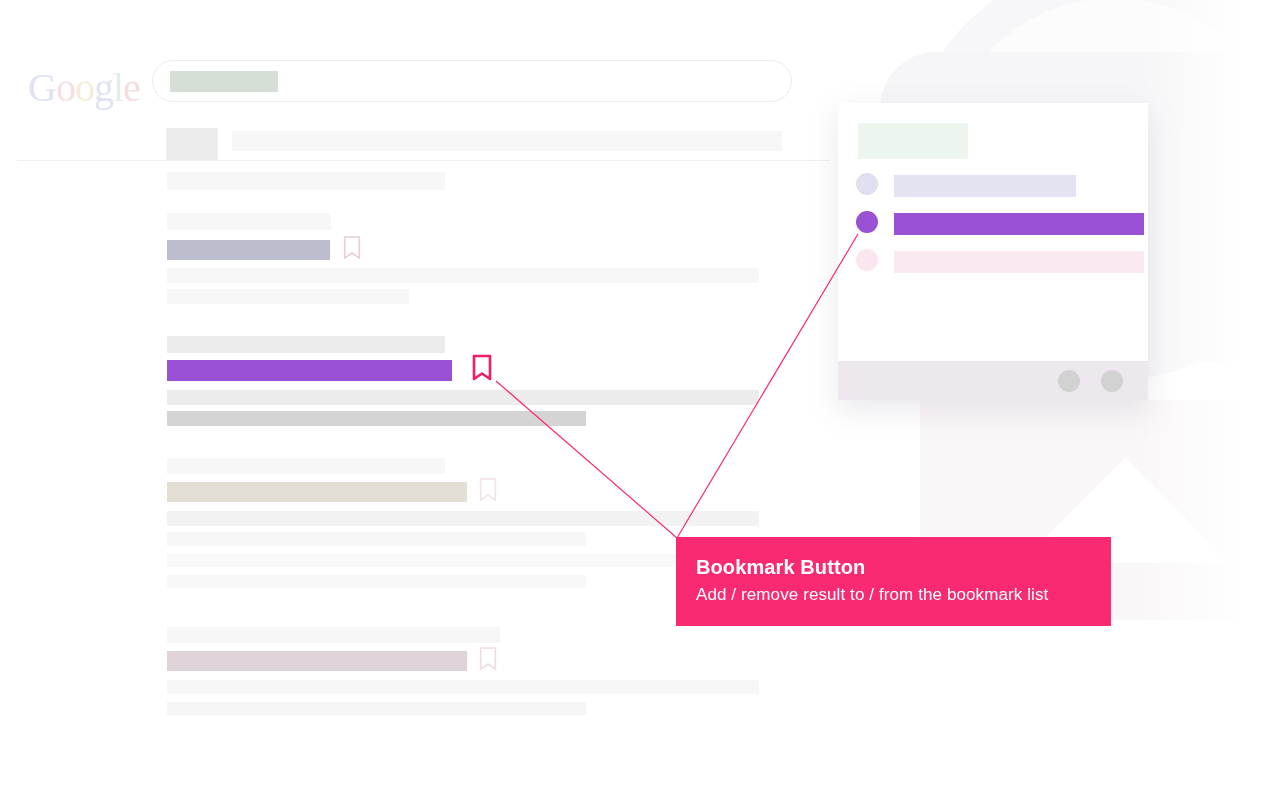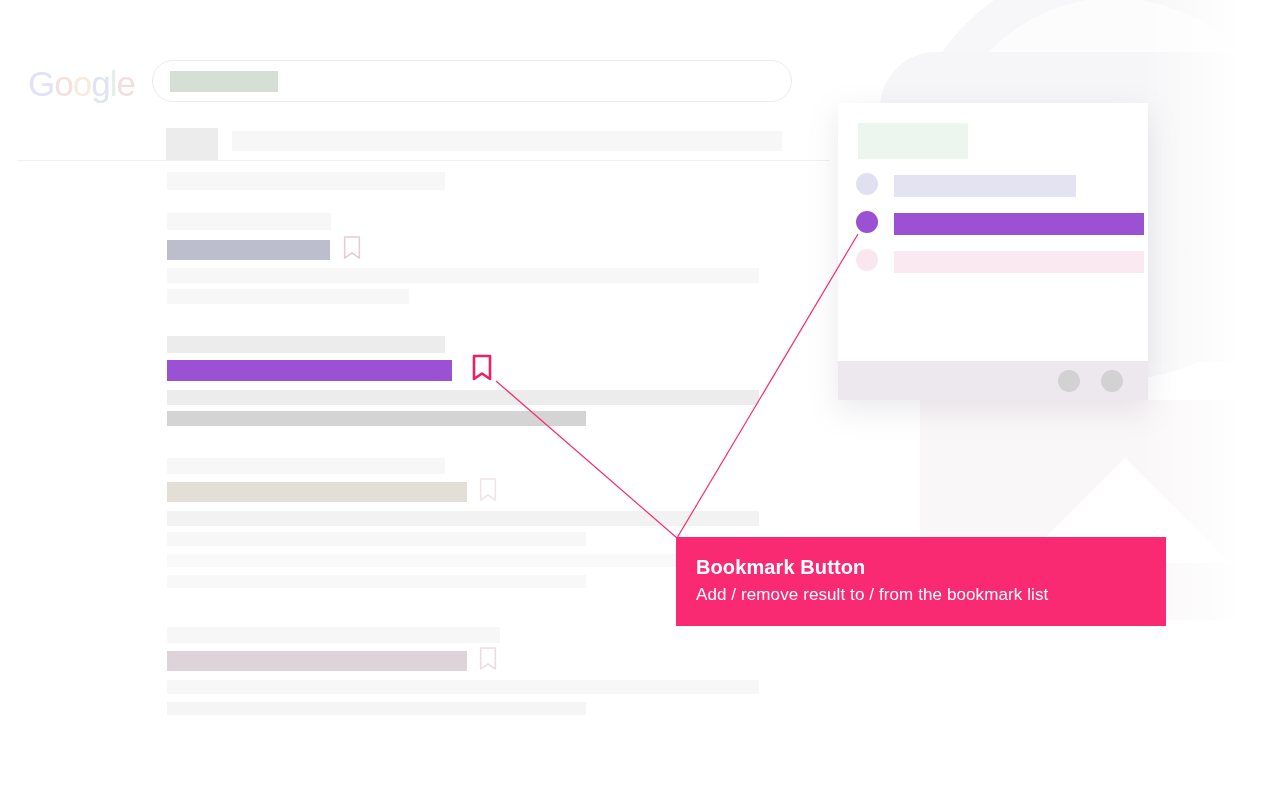--- a/index.html
+++ b/index.html
@@ -41,22 +41,22 @@
     border-bottom: 105px solid #ffffff;
   }
   .bg-fade-right {
     position: absolute; left: 1140px; top: 0; width: 140px; height: 800px;
     background: linear-gradient(to right, rgba(255,255,255,0), #ffffff 72%);
   }
 
   
   .logo {
     position: absolute; left: 28px; top: 64px;
-    font-size: 35px; letter-spacing: -1px;
-    font-family: Liberation Sans, sans-serif;
+    font-size: 40px; letter-spacing: -1px;
+    font-family: Liberation Serif, serif;
     user-select: none; white-space: nowrap;
   }
   .logo span { font-weight: 400; }
   .searchbar {
     position: absolute; left: 152px; top: 60px;
     width: 640px; height: 42px;
     border: 1px solid #ececec; border-radius: 22px;
     background: #fff;
   }
   .searchbar .ph {
@@ -106,21 +106,21 @@
     background: #ece8ed;
   }
   .foot-dot {
     position: absolute; top: 9px; width: 22px; height: 22px;
     border-radius: 50%; background: #d2d2d2;
   }
 
   
   .callout {
     position: absolute; left: 676px; top: 537px;
-    width: 490px; height: 89px;
+    width: 435px; height: 89px;
     background: #fa2a72; color: #fff;
     padding: 17px 0 0 20px;
   }
   .callout .c-title {
     font-size: 20px; font-weight: 700; line-height: 26px;
     letter-spacing: 0.1px;
   }
   .callout .c-sub {
     font-size: 17px; font-weight: 400; line-height: 30px;
     letter-spacing: 0.1px;

